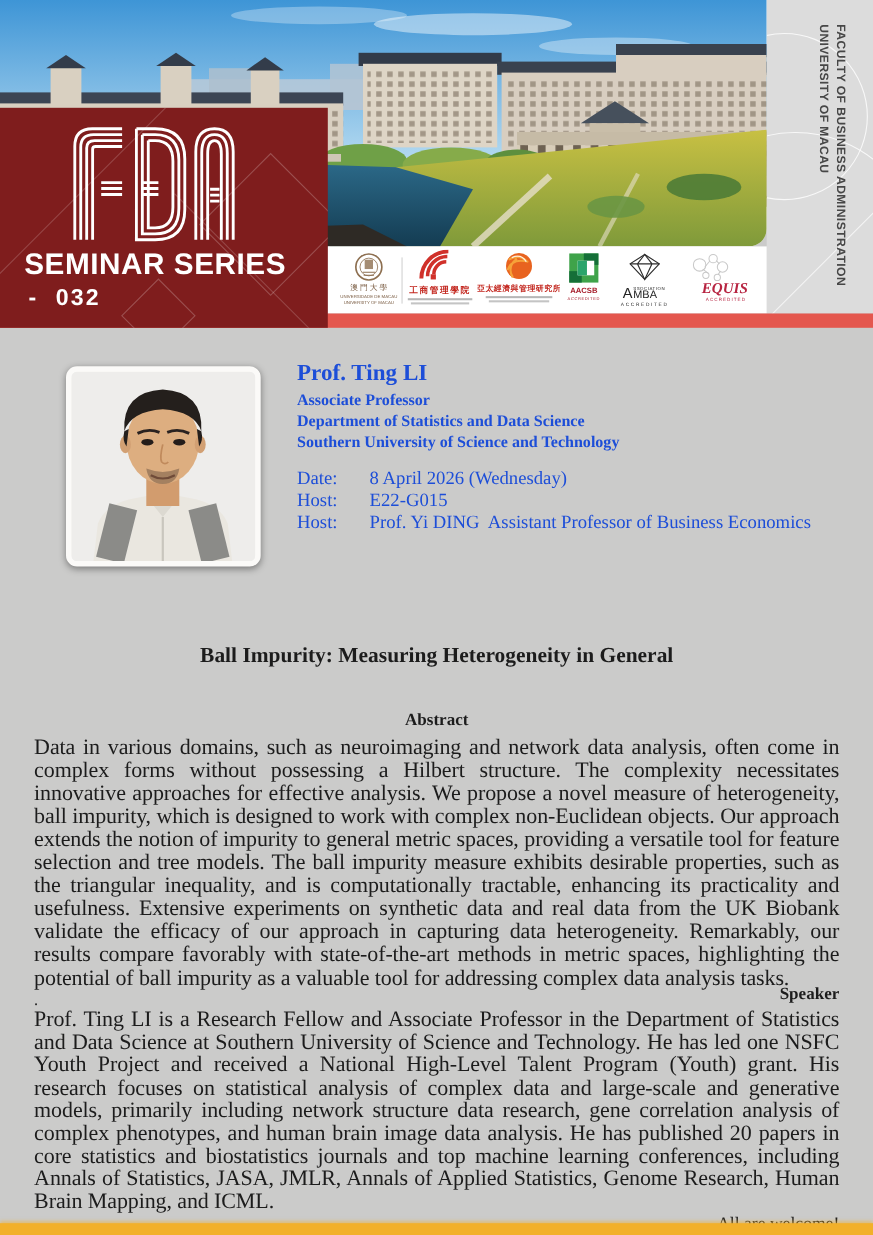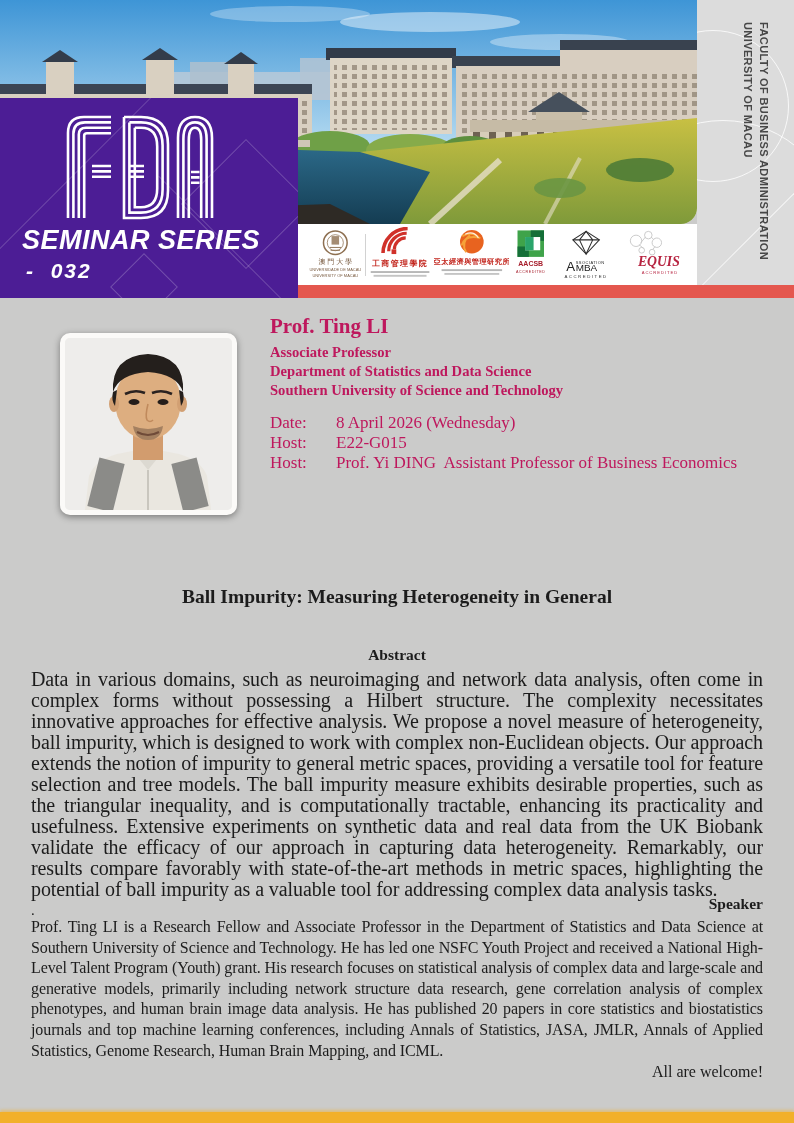--- a/index.html
+++ b/index.html
@@ -17,51 +17,51 @@
 
   .photo-wrap{position:absolute;left:0;top:0;width:697px;height:224px;background:#ffffff;border-bottom-right-radius:16px;overflow:hidden;}
   .photo-wrap svg{display:block;}
 
   .logo-strip{position:absolute;left:298px;top:224px;width:399px;height:61px;background:#ffffff;display:flex;align-items:center;justify-content:space-between;padding:0 8px;box-sizing:border-box;}
   .logo-strip .sep{width:1px;height:42px;background:#d2d2d2;}
   .logo-item{display:block;}
 
   .red-bar{position:absolute;left:0;top:285px;width:794px;height:13px;background:#e4574e;z-index:2;}
 
-  .red-box{position:absolute;left:0;top:98px;width:298px;height:200px;background:#4c1d95;z-index:3;overflow:hidden;font-style:italic;}
+  .red-box{position:absolute;left:0;top:98px;width:298px;height:200px;background:#7f1d1d;z-index:3;overflow:hidden;}
   .red-box .deco{position:absolute;border:1px solid rgba(255,255,255,.22);}
   .dec-d1{width:90px;height:90px;transform:rotate(45deg);left:200px;top:60px;}
   .dec-d2{width:46px;height:46px;transform:rotate(45deg);left:120px;top:165px;}
   .dec-l1{position:absolute;width:1px;height:260px;background:rgba(255,255,255,.18);transform:rotate(45deg);left:60px;top:-40px;}
   .dec-l2{position:absolute;width:1px;height:260px;background:rgba(255,255,255,.18);transform:rotate(-45deg);left:250px;top:40px;}
   .fba-logo{position:absolute;left:64px;top:16px;}
   .series-line{position:absolute;left:22px;top:127px;color:#ffffff;font-size:27px;font-weight:700;letter-spacing:.5px;white-space:pre;}
   .series-num{position:absolute;left:26px;top:161px;color:#ffffff;font-size:21px;font-weight:700;letter-spacing:2px;white-space:pre;}
 
   
   .portrait{position:absolute;left:60px;top:333px;width:167px;height:172px;border:5px solid #fbfaf8;border-radius:10px;box-shadow:0 2px 7px rgba(0,0,0,.4);overflow:hidden;background:#f1f0ee;}
-  .info{position:absolute;left:270px;top:314px;width:505px;font-family:"Liberation Serif",serif;color:#be185d;}
+  .info{position:absolute;left:270px;top:326px;width:505px;font-family:"Liberation Serif",serif;color:#1d4ed8;}
   .info .name{font-size:21px;font-weight:700;margin-bottom:4px;}
   .info .line{font-size:14.6px;font-weight:700;line-height:19.2px;}
   .details{margin-top:12px;}
   .drow{display:flex;font-size:17px;line-height:20.2px;}
   .drow .lbl{width:66px;flex:0 0 66px;}
   .drow .val{white-space:pre-wrap;}
 
   
   .serif{font-family:"Liberation Serif",serif;color:#1c1c1c;}
   .h-center{position:absolute;left:31px;width:732px;text-align:center;font-weight:700;}
   #series-heading{top:558px;font-size:16.5px;}
   #talk-title{top:586px;font-size:19.5px;}
   #abstract-block{position:absolute;left:31px;top:646px;width:732px;}
   #abstract-block .bh{text-align:center;font-weight:700;font-size:15.5px;}
   .para{font-size:20px;line-height:21px;text-align:justify;margin-top:5px;letter-spacing:-.1px;}
   #speaker-block{position:absolute;left:31px;top:895px;width:732px;}
   #speaker-block .bh{text-align:right;font-weight:700;font-size:15.5px;}
-  #speaker-block .para{font-size:16px;line-height:20.6px;margin-top:4px;}
+  #speaker-block .para{font-size:20px;line-height:20.6px;margin-top:4px;}
   .welcome{text-align:right;font-weight:400;font-size:16px;margin-top:2px;}
   .footnote{font-size:14.8px;line-height:21px;}
 
   .yellow-bar{position:absolute;left:0;top:1112px;width:794px;height:11px;background:#f2b02a;box-shadow:0 -2px 3px rgba(242,176,42,.5);}
 </style>
 </head>
 <body>
 
 <div id="page">
 

